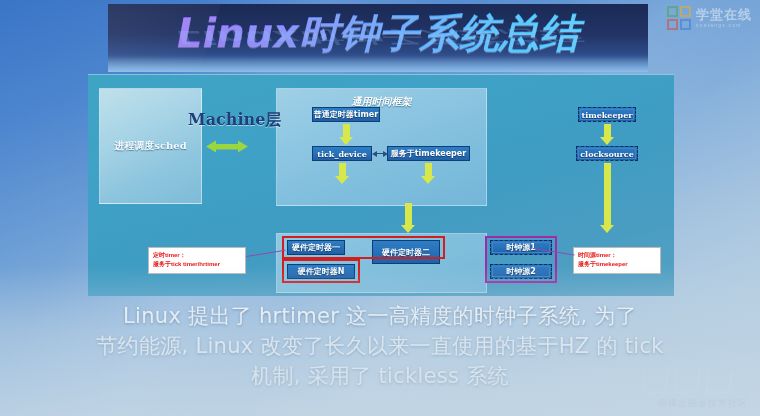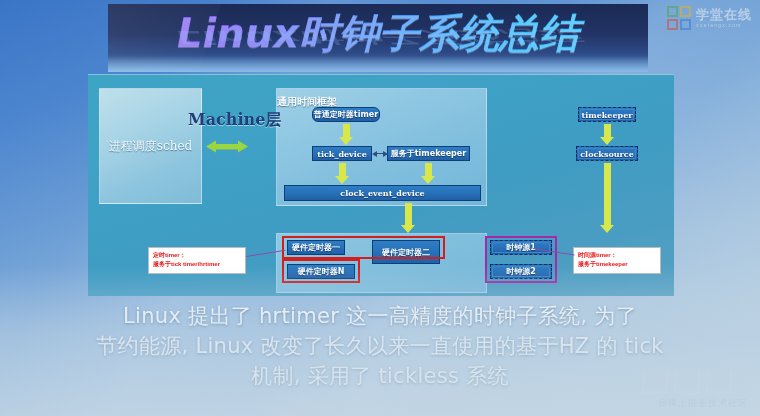--- a/index.html
+++ b/index.html
@@ -77,39 +77,40 @@
 
   
   .sched-box {
     position:absolute; left:11px; top:13px; width:103px; height:116px;
     background: linear-gradient(155deg, #bfe0ea 0%, #a8d4e6 35%, #8dc5de 70%, #7fbcd8 100%);
     border: 1px solid rgba(255,255,255,0.35);
     display:flex; align-items:center; justify-content:center;
   }
   .sched-box span {
     font-family: "DejaVu Serif", "Liberation Serif", serif;
-    font-size: 12px; color:#f4fbff; font-weight:400;
+    font-size: 10px; color:#f4fbff; font-weight:700;
     text-shadow: 0 1px 1px rgba(20,60,90,0.55);
   }
 
   
   .dbl-arrow {
     position:absolute; left:118px; top:65px; width:42px; height:13px;
   }
 
   
   .fw-panel {
     position:absolute; left:188px; top:13px; width:211px; height:118px;
     background: linear-gradient(160deg, #9fd0e6 0%, #8fc7e2 30%, #7fbedd 65%, #74b6d9 100%);
     border: 1px solid rgba(255,255,255,0.30);
   }
   .fw-title {
-    position:absolute; left:0; right:0; top:6px; 
+    position:absolute; left:0; right:0; top:6px; text-align:center;
     font-size: 10px; color:#ffffff; font-weight:700;
     text-shadow: 0 1px 1px rgba(20,70,100,0.6);
+    font-style: italic;
   }
 
   
   .machine-panel {
     position:absolute; left:188px; top:158px; width:211px; height:60px;
     background: linear-gradient(160deg, #8fc8e2 0%, #82c0dd 45%, #77b8d9 100%);
     border: 1px solid rgba(255,255,255,0.28);
   }
   .machine-label {
     position:absolute; left:100px; top:35px;
@@ -252,27 +253,26 @@
     <svg class="dbl-arrow" viewBox="0 0 42 13">
       <polygon points="0,6.5 10,0.5 10,12.5" fill="#9ad63f"></polygon>
       <polygon points="42,6.5 32,0.5 32,12.5" fill="#9ad63f"></polygon>
       <rect x="9" y="4" width="24" height="5.5" fill="#9ad63f"></rect>
     </svg>
 
     <div class="fw-panel">
       <div class="fw-title">通用时间框架</div>
     </div>
 
-    <div class="node cn" style="left:224px; top:32px; width:68px; height:15px;border-radius:6px;">普通定时器timer</div>
+    <div class="node cn" style="left:224px; top:32px; width:68px; height:15px;">普通定时器timer</div>
 
     <div class="node" style="left:224px; top:71px; width:60px; height:15px;">tick_device</div>
 
     <div class="node cn" style="left:299px; top:71px; width:83px; height:15px;">服务于timekeeper</div>
 
-    <div class="node" style="left:196px; top:110px; width:197px; height:16px;">clock_event_device</div>
 
     <div class="node dashed" style="left:490px; top:32px; width:58px; height:15px;">timekeeper</div>
 
     <div class="node dashed" style="left:488px; top:71px; width:62px; height:15px;">clocksource</div>
 
     <div class="arrow-v" style="left:255px; top:49px; height:14px;"></div>
 
     <div class="arrow-v" style="left:251px; top:88px; height:14px;"></div>
 
     <div class="arrow-v" style="left:337px; top:88px; height:14px;"></div>

